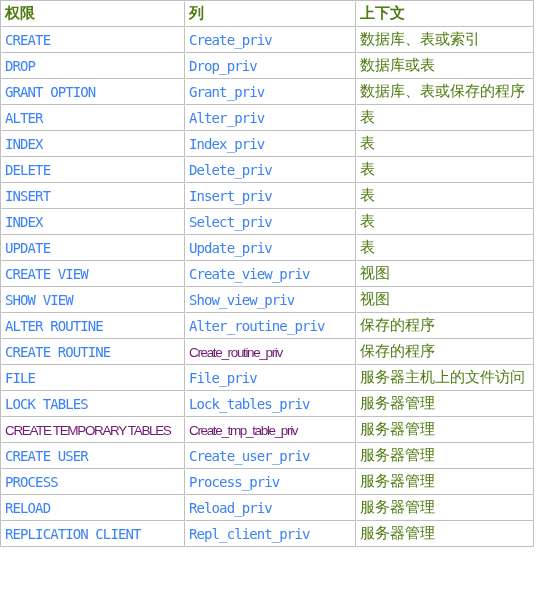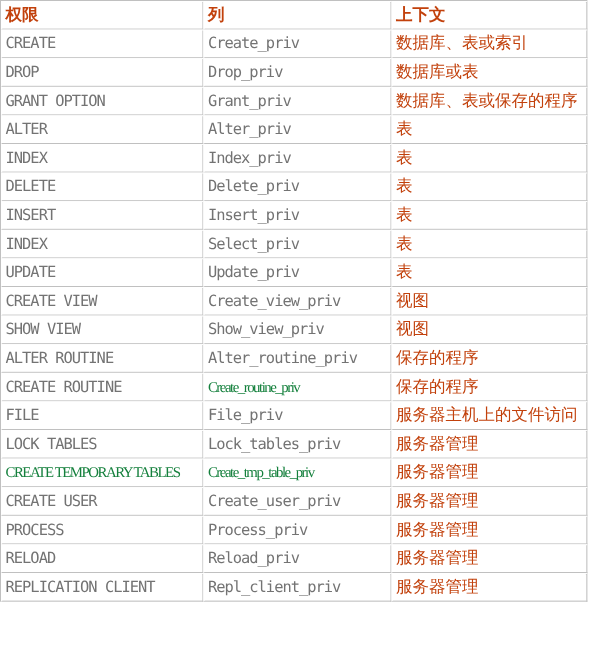--- a/index.html
+++ b/index.html
@@ -44,35 +44,35 @@
     white-space: nowrap;
     overflow: visible;
     background: #ffffff;
   }
 
   
   .latin {
     font-family: "DejaVu Sans Mono", "Liberation Mono", monospace;
     font-size: 14px;
     letter-spacing: -0.9px;
-    color: #737373;
+    color: #3b82f6;
   }
   .latin-tight {
-    font-family: Liberation Serif, serif;
+    font-family: Liberation Sans, sans-serif;
     font-size: 13.5px;
     letter-spacing: -1.35px;
-    color: #15803d;
+    color: #701a75;
   }
 
   
   .cjk {
     font-family: Liberation Mono, monospace;
     font-size: 15px;
     letter-spacing: 0px;
-    color: #c2410c;
+    color: #4d7c0f;
   }
 
   
   #priv-table thead th .cjk {
     font-weight: bold;
     font-size: 15px;
   }
 </style>
 </head>
 <body>

